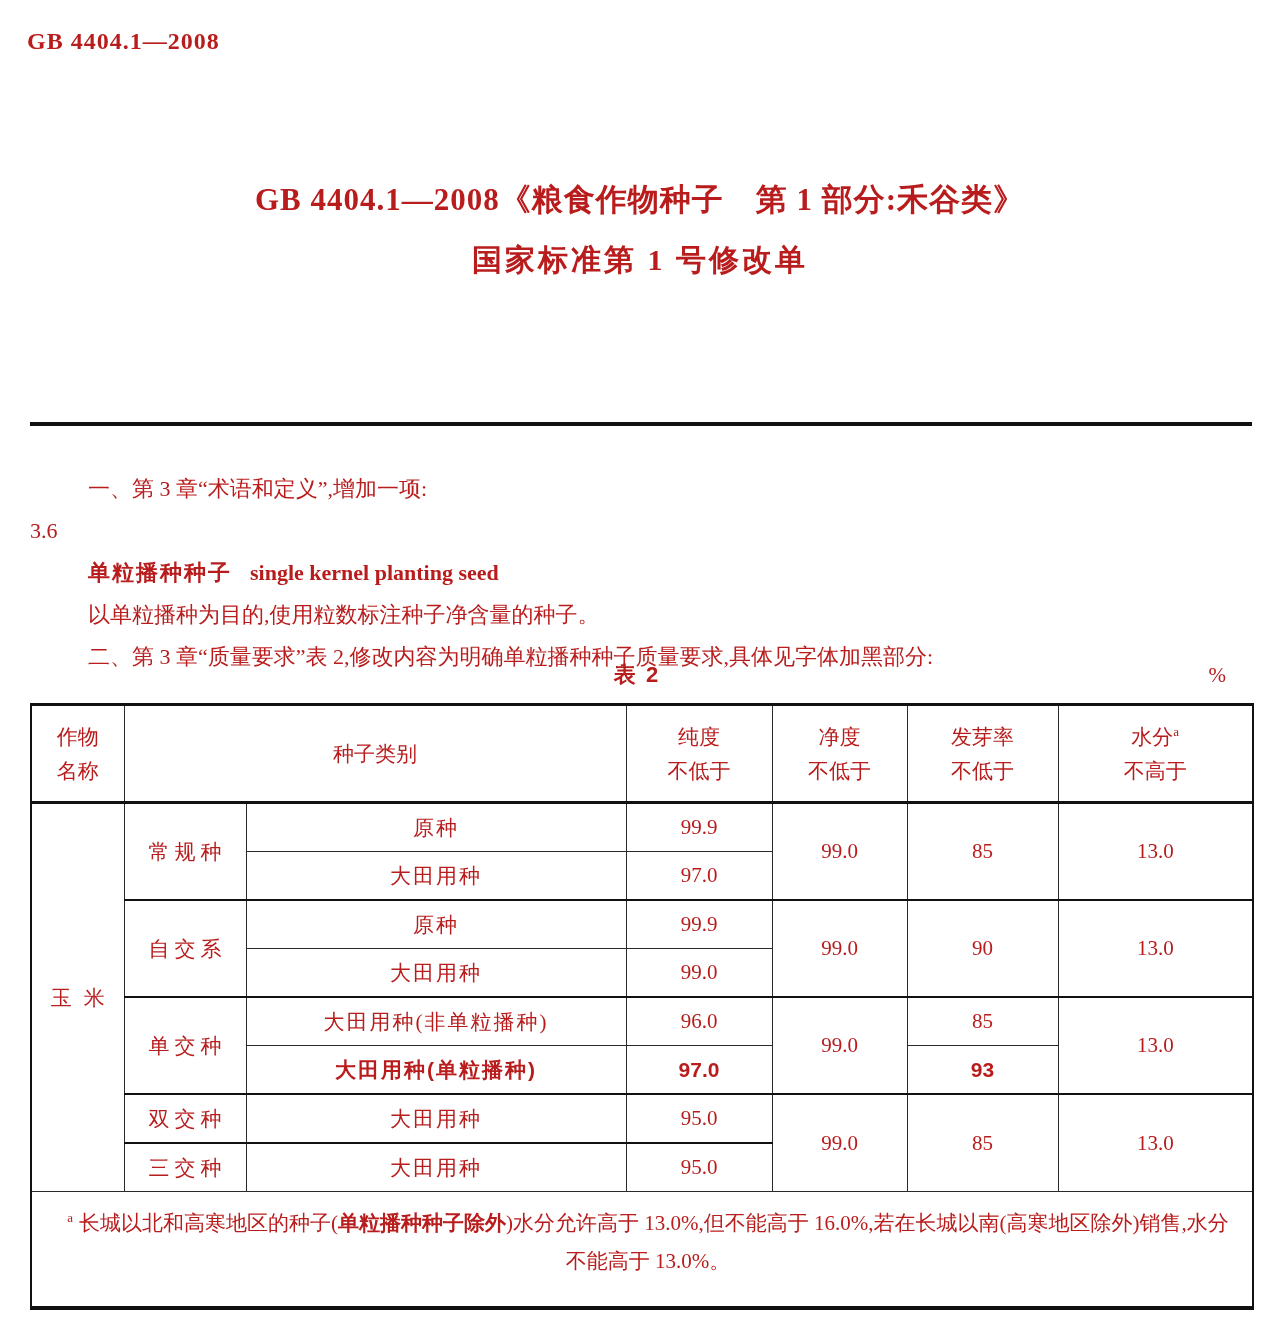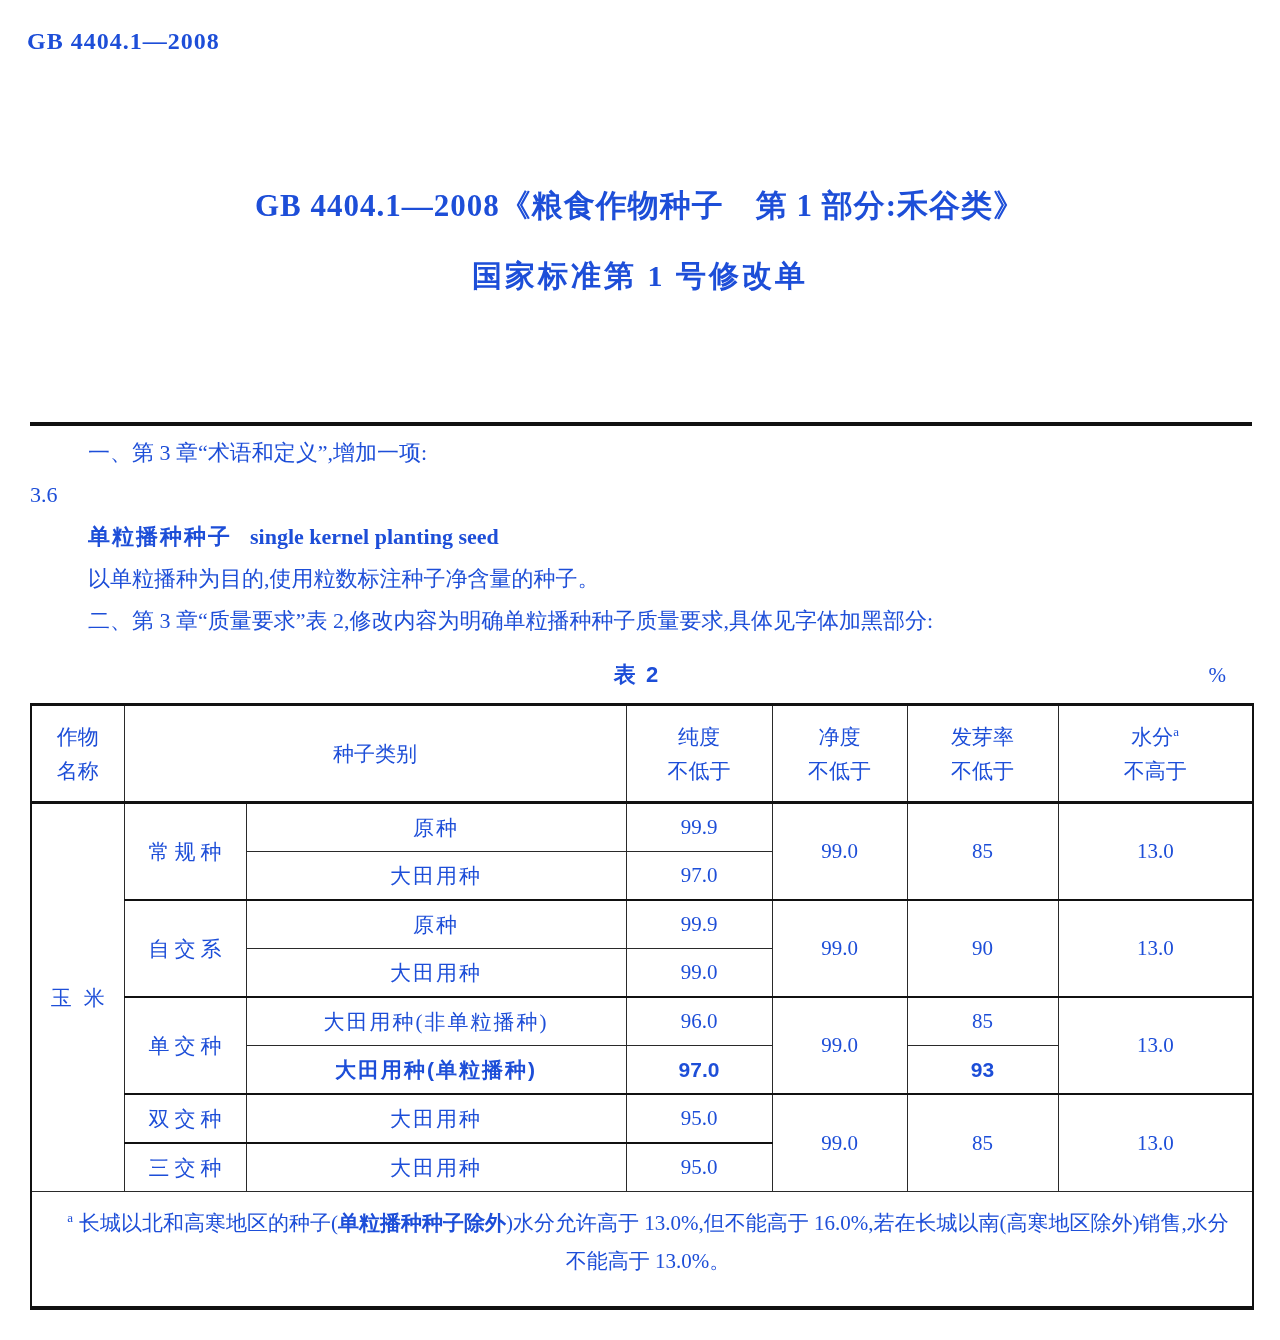--- a/index.html
+++ b/index.html
@@ -1,29 +1,29 @@
 <!DOCTYPE html>
 <html><head>
 <meta charset="utf-8">
 <style>
   html, body { margin:0; padding:0; background:#ffffff; }
   .page {
     position:relative; width:1280px; height:1340px; background:#ffffff;
-    color:#1d4ed8; font-family:"Liberation Serif","DejaVu Serif",serif;
+    color:#b91c1c; font-family:"Liberation Serif","DejaVu Serif",serif;
     overflow:hidden;
   }
   .doc-code {
     position:absolute; left:27px; top:26px;
     font-size:24px; font-weight:700; letter-spacing:1px; line-height:30px;
   }
-  .title-block { position:absolute; top:184px; left:0; width:100%; text-align:center; font-weight:700; }
+  .title-block { position:absolute; top:178px; left:0; width:100%; text-align:center; font-weight:700; }
   .title-l1 { font-size:31px; line-height:44px; letter-spacing:1px; }
-  .title-l2 { font-size:30px; line-height:40px; margin-top:28px; letter-spacing:3px; }
+  .title-l2 { font-size:30px; line-height:40px; margin-top:18px; letter-spacing:3px; }
   .rule { position:absolute; top:422px; left:30px; width:1222px; height:4px; background:#111; }
-  .text-block { position:absolute; top:432px; left:30px; width:1222px; font-size:22px; }
+  .text-block { position:absolute; top:468px; left:30px; width:1222px; font-size:22px; }
   .text-block p { margin:0; line-height:42px; }
   .ind { padding-left:58px; }
   .clause-no { padding-left:0; }
   .term-cn {
     font-weight:700; letter-spacing:2px;
     font-family:Liberation Sans, sans-serif;
   }
   .term-en { font-weight:700; margin-left:18px; }
   .caption-row { position:absolute; top:655px; left:26px; width:1222px; height:40px; line-height:40px; }
   .caption {

